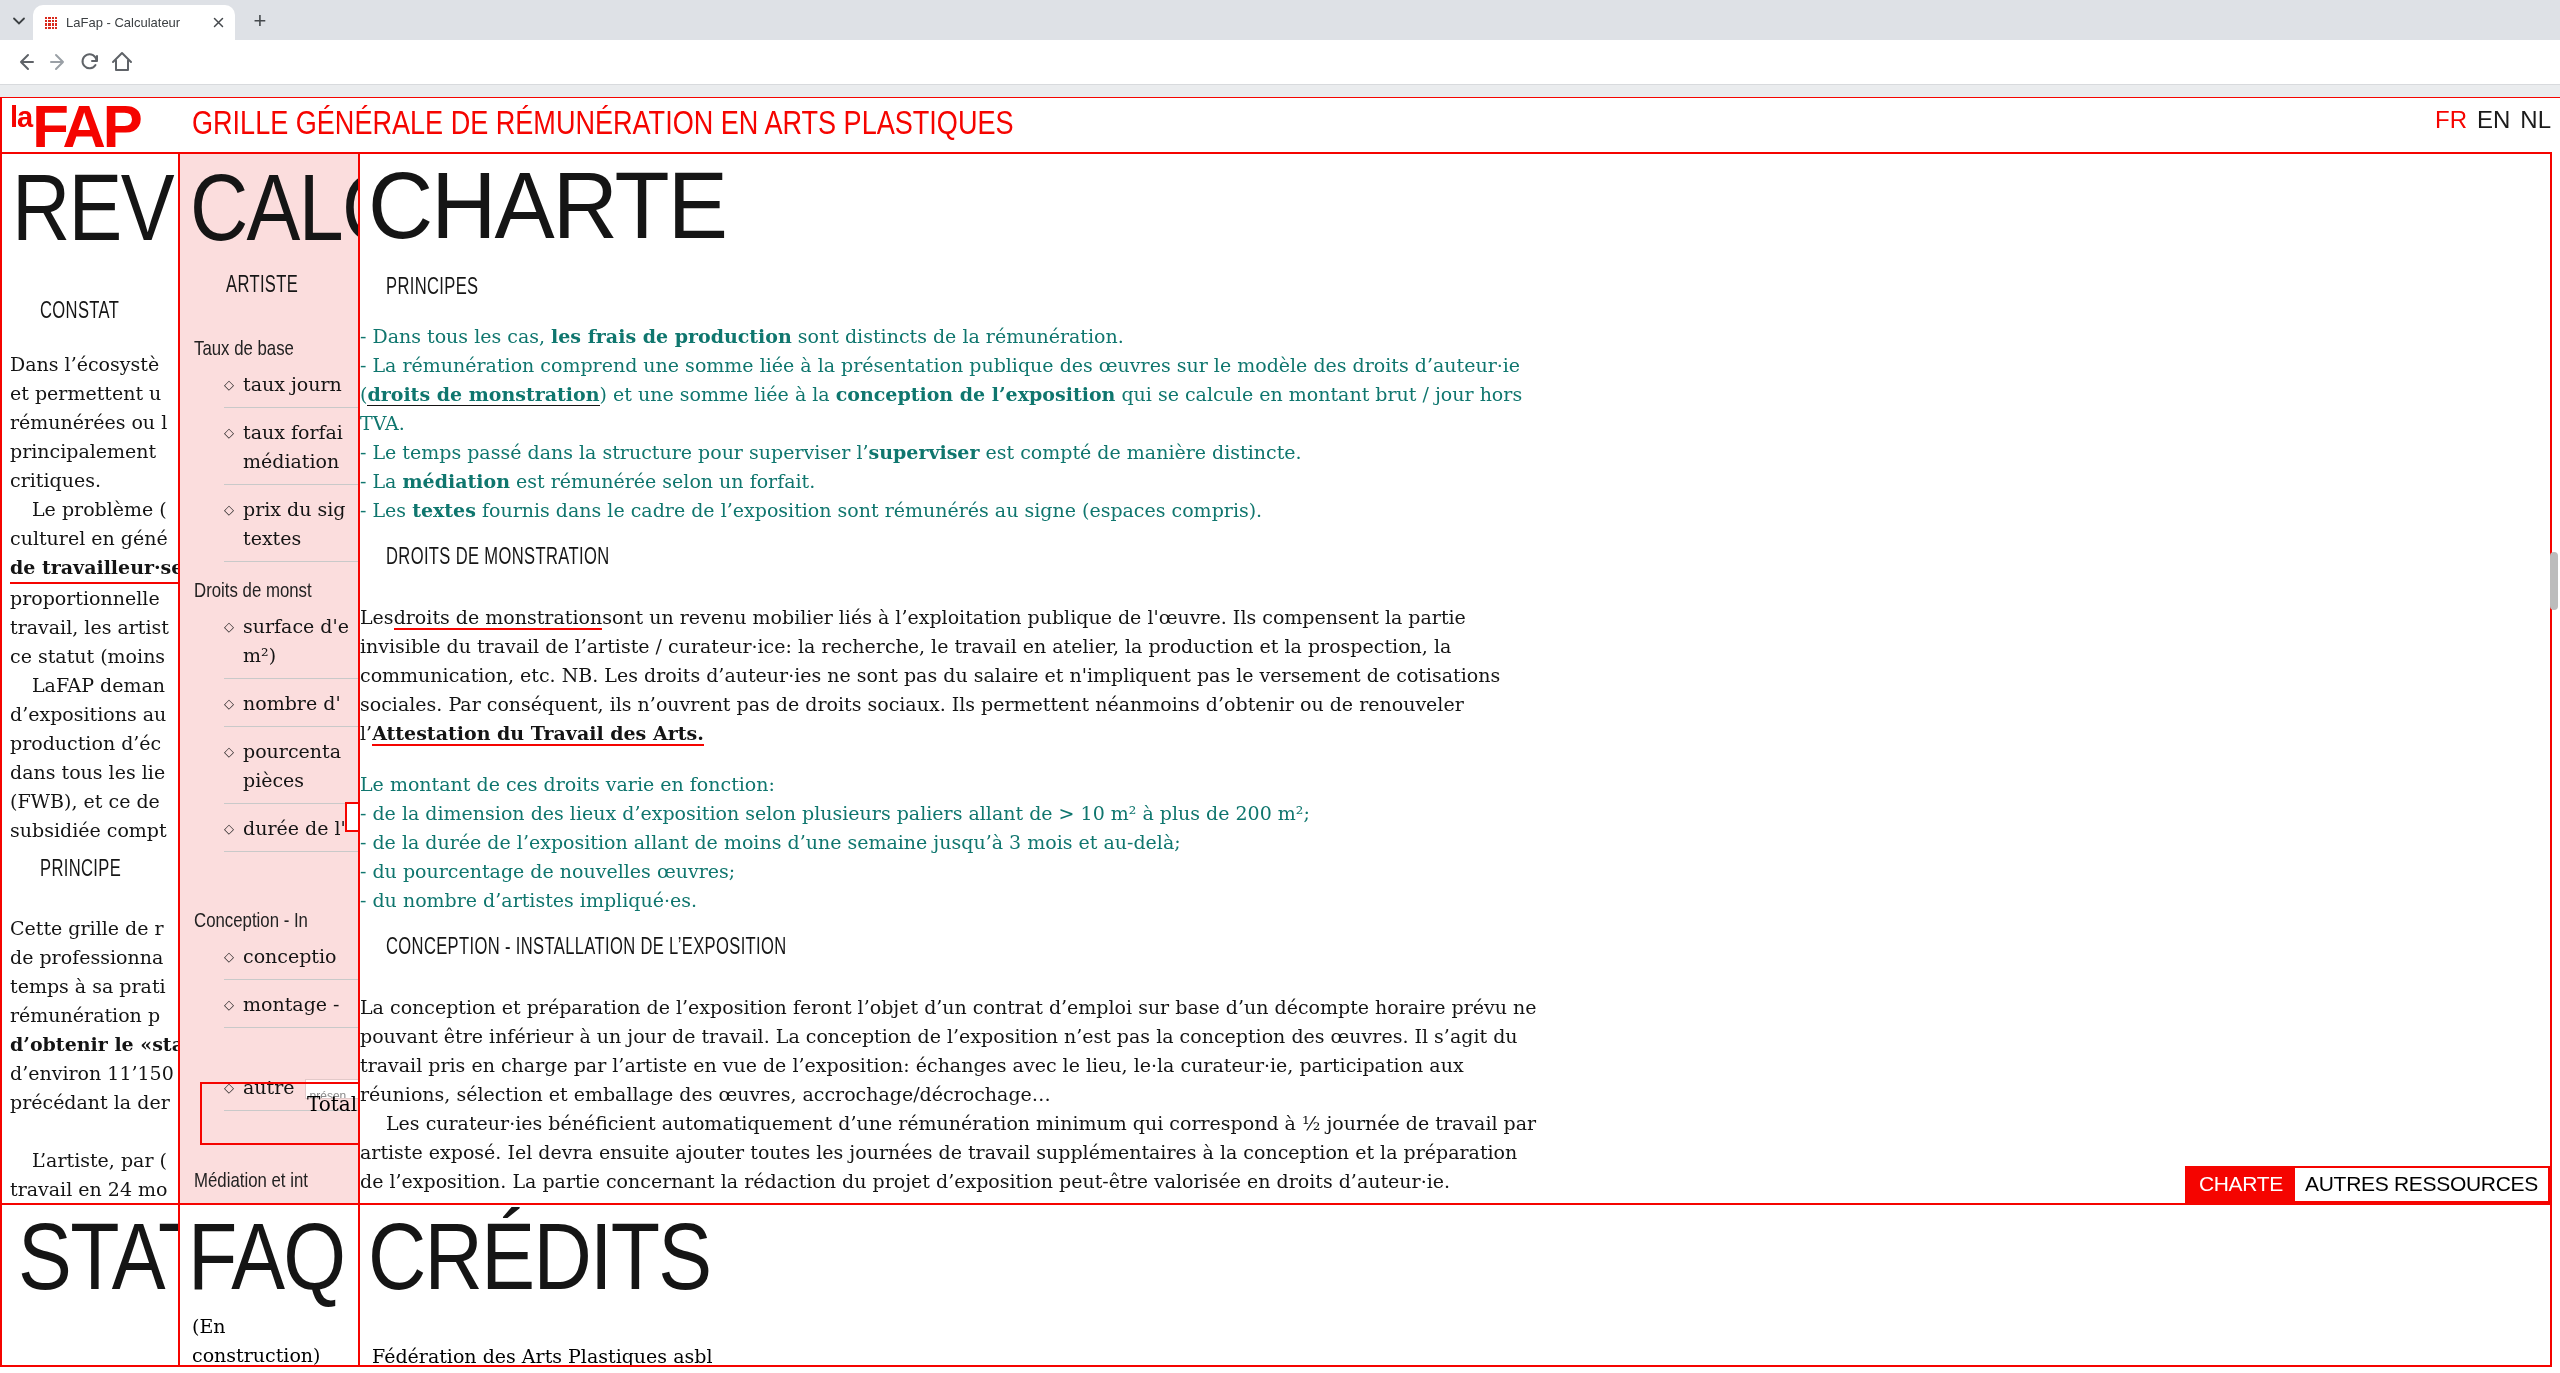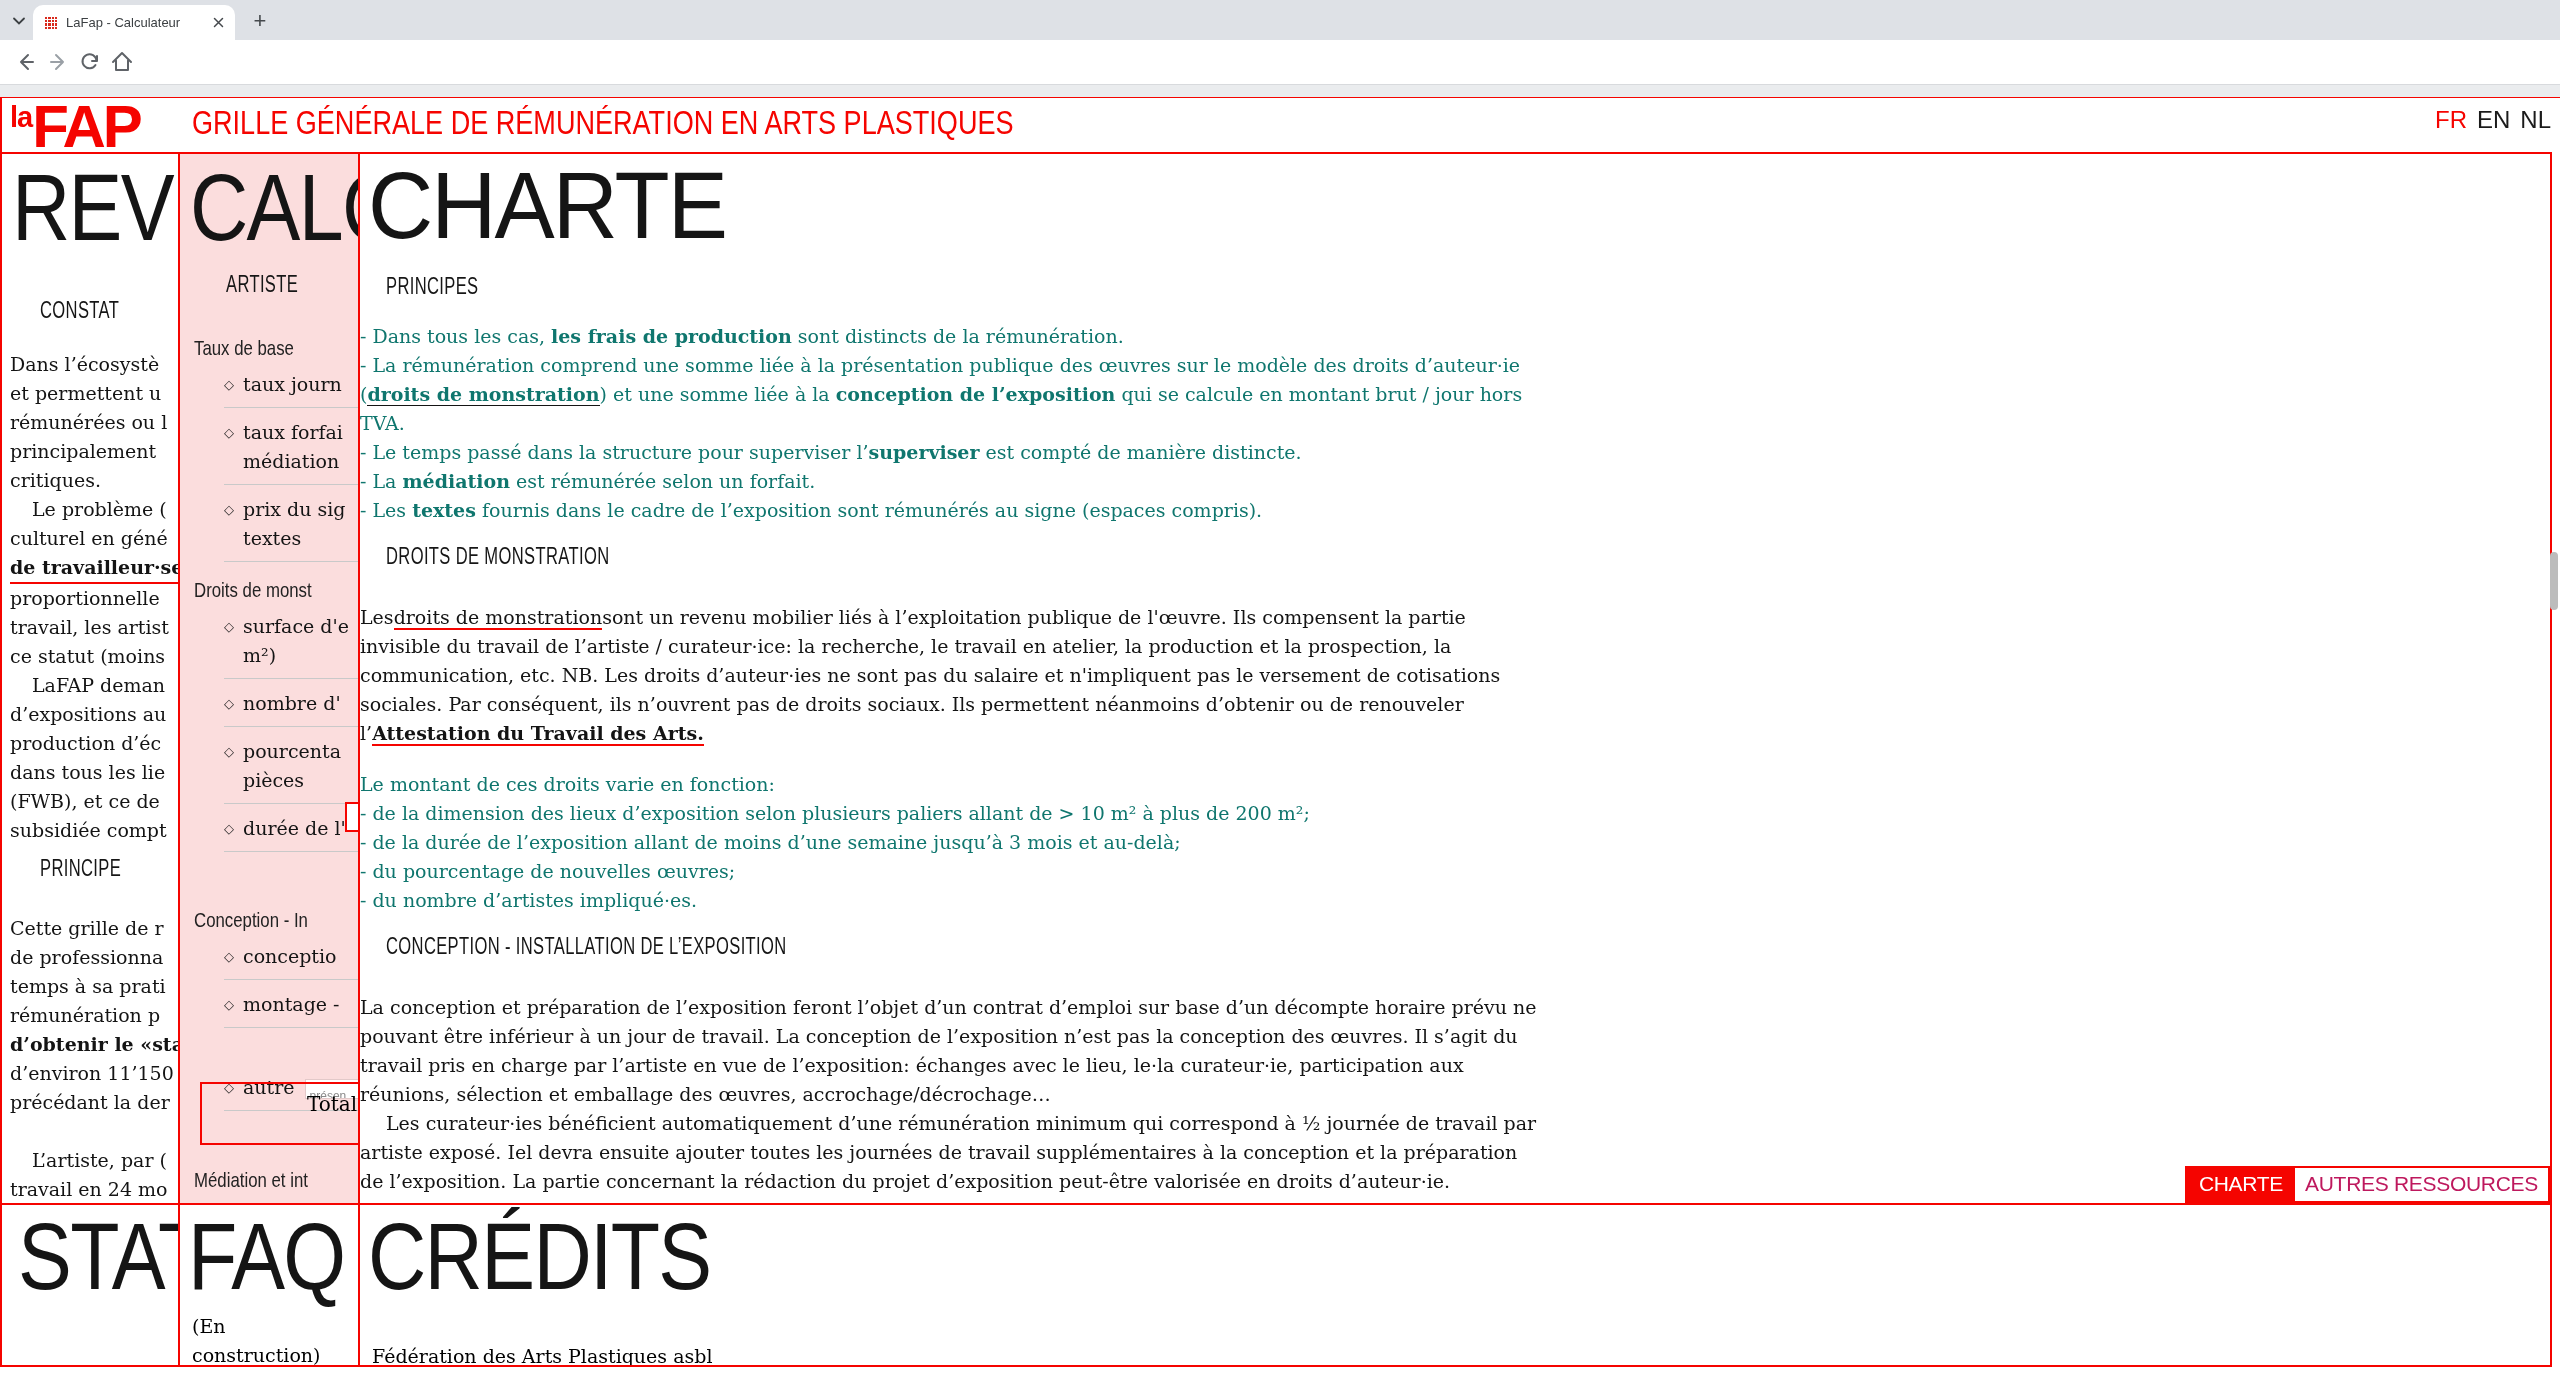--- a/index.html
+++ b/index.html
@@ -93,21 +93,21 @@
   .charte-body{width:1184px;}
   .charte-subhead{margin-left:26px;}
   .charte-subhead.s0{margin-top:20px;} .charte-subhead.s1{margin-top:18px;}
   .charte-subhead.s2{margin-top:18px;}
   .cpara{font-family:"DejaVu Serif",serif;font-size:19px;line-height:29px;color:#141414;margin-top:33px;}
   .cpara.ind{margin-top:0;text-indent:26px;}
   .clines{margin-top:22px;}
   .cline{font-family:"DejaVu Serif",serif;font-size:19px;line-height:29px;color:#0f766e;}
   .charte-tabbar{position:absolute;right:0;bottom:0;display:flex;border:2px solid var(--red);
       background:#fff;z-index:5;}
-  .ctab{font-size:21px;letter-spacing:-.3px;padding:4px 10px 5px;color:#be185d;white-space:nowrap;}
+  .ctab{font-size:21px;letter-spacing:-.3px;padding:4px 10px 5px;color:#000000;white-space:nowrap;}
   .ctab.active{background:var(--red);color:#fff;padding:4px 12px 5px;}
   
   .panel-sta{left:0;top:1203px;width:179px;height:164px;border:2px solid var(--red);border-right:none;padding-left:8px;}
   .panel-faq{left:178px;top:1203px;width:182px;height:164px;border:2px solid var(--red);border-right:none;}
   .panel-credits{left:358px;top:1203px;width:2194px;height:164px;border:2px solid var(--red);}
   .panel-sta .h1,.panel-faq .h1,.panel-credits .h1{margin:4px 0 0 8px;}
   .faq-body{margin:8px 0 0 12px;width:150px;font-family:"DejaVu Serif",serif;font-size:19px;line-height:29px;}
   .credits-body{margin:38px 0 0 12px;font-family:"DejaVu Serif",serif;font-size:19px;line-height:29px;white-space:nowrap;}
   
   .scroll-thumb{position:absolute;right:2px;top:552px;width:8px;height:58px;background:#bcbcbc;border-radius:4px;}

